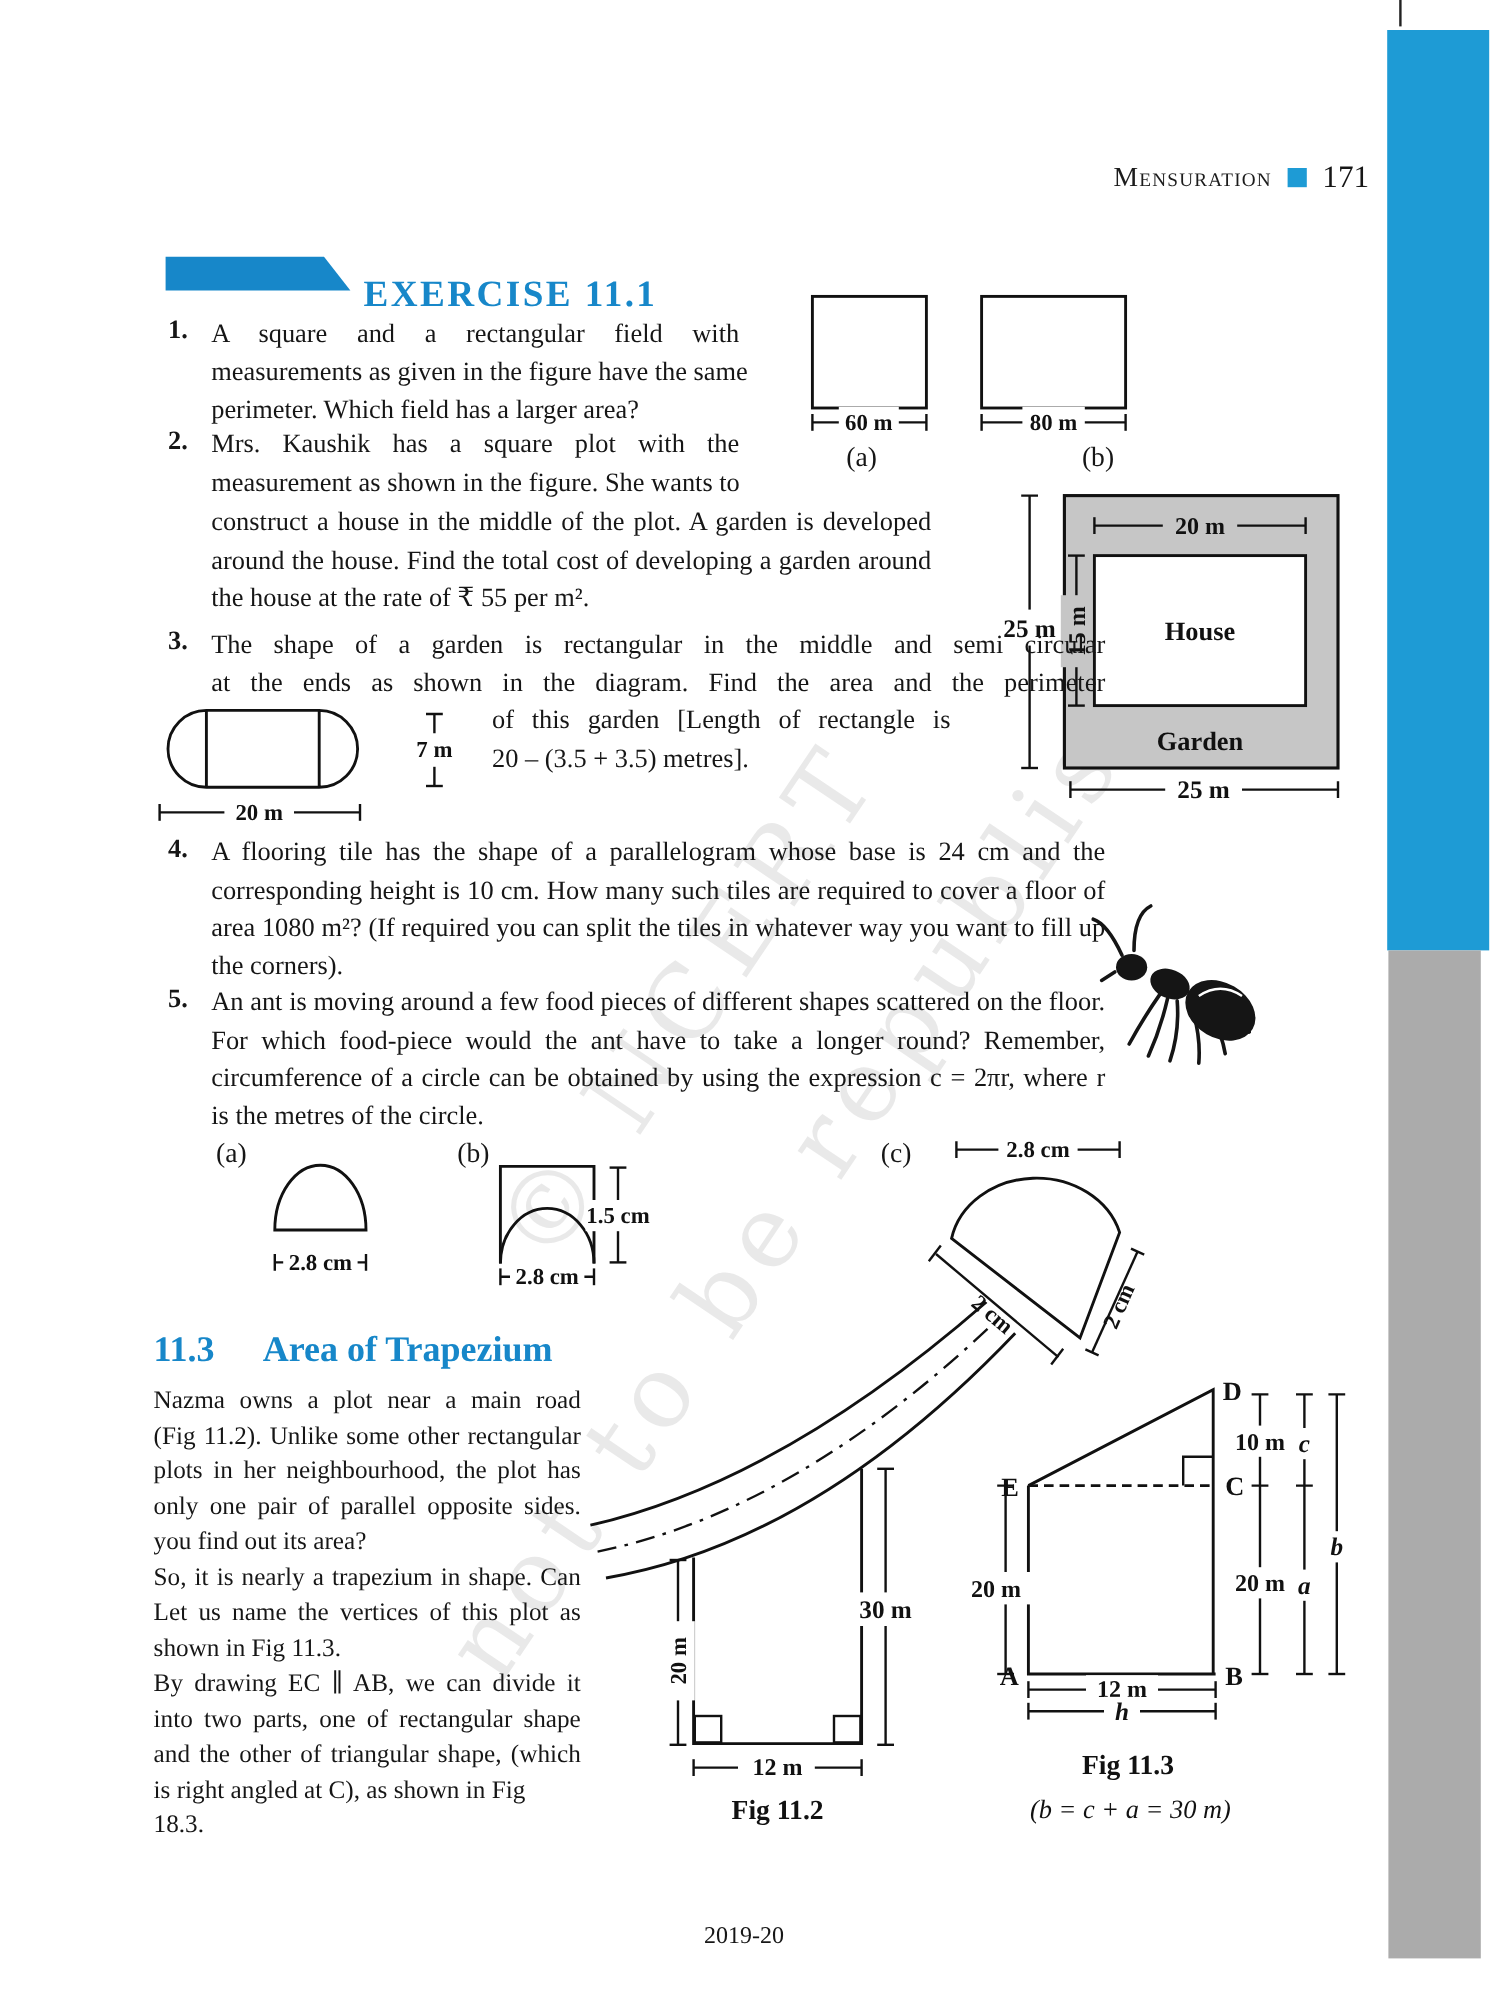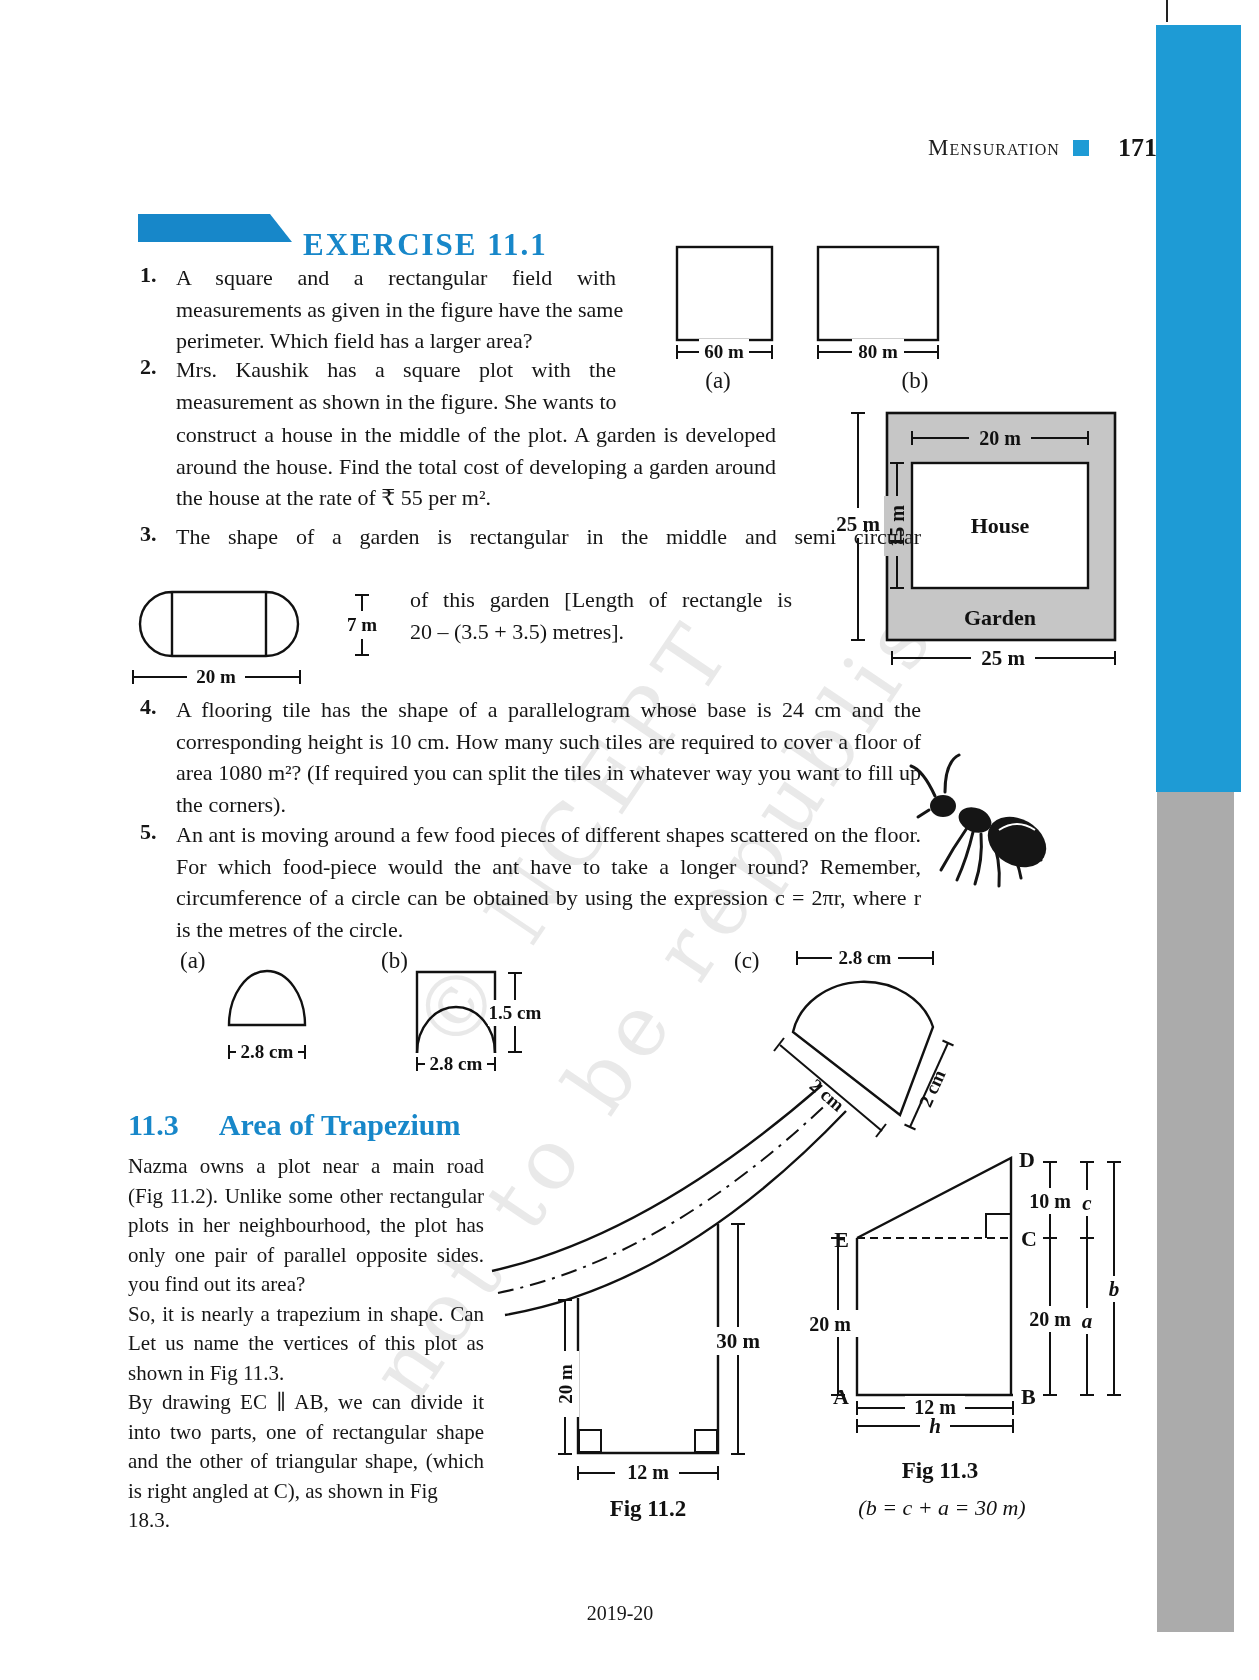--- a/index.html
+++ b/index.html
@@ -7,21 +7,21 @@
         font-family:"Liberation Serif","DejaVu Serif",serif;color:#161616;}
   .abs{position:absolute;}
   
   .bar-blue{left:1156px;top:25px;width:85px;height:767px;background:#1e9bd5;}
   .bar-gray{left:1157px;top:792px;width:77px;height:840px;background:#ababab;}
   .trim-mark{left:1166px;top:0;width:2px;height:22px;background:#222;}
   
   .hdr{left:928px;top:133px;display:flex;align-items:center;gap:13px;}
   .hdr .chap{font-variant:small-caps;font-size:23px;letter-spacing:1px;color:#1c1c1c;}
   .hdr .sq{width:16px;height:16px;background:#1e9bd5;display:inline-block;}
-  .hdr .pno{font-weight:bold;font-size:26px;margin-left:16px;}
+  .hdr .pno{font-weight:normal;font-size:26px;}
   
   .banner-shape{left:130px;top:210px;}
   .banner-title{left:303px;top:211px;font-weight:bold;font-size:31px;color:#1787c9;letter-spacing:2px;margin-top:16px;}
   
   .sec-head{left:128px;top:1108px;font-weight:bold;font-size:30px;color:#1787c9;}
   .sec-head .n{margin-right:40px;}
   
   .pnum{font-weight:bold;font-size:22px;width:30px;}
   .tblock{font-size:22px;line-height:31.5px;}
   .tblock .jl{text-align:justify;text-align-last:justify;white-space:nowrap;}
@@ -142,20 +142,21 @@
       <line x1="112" y1="251" x2="112" y2="265" class="ln"></line>
         <line x1="335" y1="251" x2="335" y2="265" class="ln"></line>
       <rect x="191" y="245" width="64" height="26" class="mw"></rect>
       <text x="223" y="265" class="dimt" style="font-size:21px">25 m</text>
     </g>
   </svg>
 
   <div class="abs pnum" style="left:140px;top:521px;">3.</div>
   <div class="abs tblock" style="left:176px;top:521px;width:745px;">
     <div class="jl">The shape of a garden is rectangular in the middle and semi circular</div>
+    <div class="jl">at the ends as shown in the diagram. Find the area and the perimeter</div>
   </div>
   <div class="abs tblock" style="left:410px;top:584px;width:382px;">
     <div class="jl">of this garden [Length of rectangle is</div>
     <div class="ll">20 – (3.5 + 3.5) metres].</div>
   </div>
 
   <svg class="abs" style="left:125px;top:583px;" width="260" height="112" viewBox="0 0 260 112">
     <path d="M47,9 A32,32 0 0 0 47,73 M141,9 A32,32 0 0 1 141,73 M47,9 L141,9 M47,73 L141,73 M47,9 L47,73 M141,9 L141,73" class="fig"></path>
     <g>
       <line x1="230" y1="12" x2="244" y2="12" class="ln"></line>

